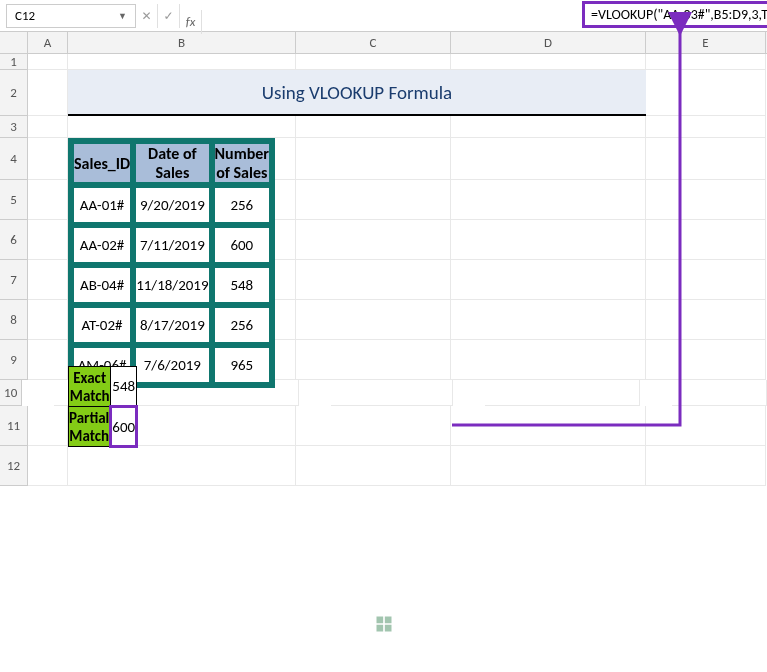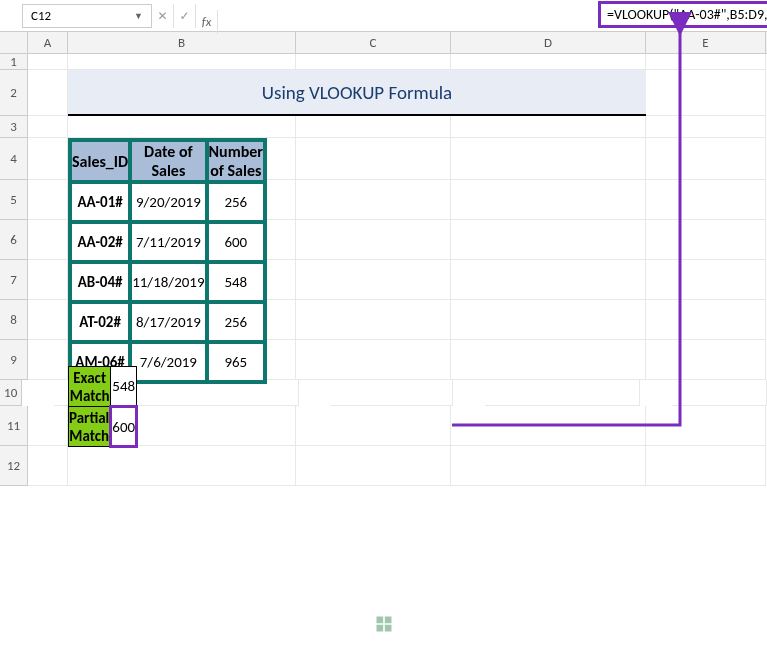--- a/index.html
+++ b/index.html
@@ -1,18 +1,18 @@
 <!DOCTYPE html>
 <html><head>
   <meta charset="utf-8">
   <style>
     * { box-sizing: border-box; margin: 0; padding: 0; }
     body { font-family: Calibri, Arial, sans-serif; background: #fff; width: 767px; height: 672px; position: relative; }
     
-    .formula-bar { height: 32px; border-bottom: 1px solid #ccc; display: flex; align-items: center; background: #fff; position: relative; padding-left: 16px; }
+    .formula-bar { height: 32px; border-bottom: 1px solid #ccc; display: flex; align-items: center; background: #fff; position: relative; }
     .name-box { width: 130px; height: 24px; border: 1px solid #ccc; margin-left: 6px; padding: 2px 8px; font-size: 13px; display: flex; align-items: center; background: #fff; }
     .name-box-dropdown { margin-left: auto; font-size: 9px; color: #666; }
     .fb-btn { width: 22px; height: 24px; border-right: 1px solid #e0e0e0; display: flex; align-items: center; justify-content: center; font-size: 12px; color: #999; }
     .fb-btn.fx { font-style: italic; color: #666; font-size: 13px; margin-top: 12px; }
     .formula-input-wrap { flex: 1; position: relative; padding-left: 50px; height: 100%; display: flex; align-items: center; }
     .formula-highlight { position: absolute; left: 380px; top: 1px; border: 3px solid #7b2cbf; padding: 2px 6px; font-size: 14px; background: #fff; white-space: nowrap; }
     
     .sheet { position: relative; }
     
     .col-headers { display: flex; height: 22px; background: #f3f3f3; border-bottom: 1px solid #ccc; }
@@ -34,24 +34,24 @@
     .r4 { height: 42px; }
     .r5,.r6,.r7,.r8,.r9 { height: 40px; }
     .r10 { height: 26px; gap: 32px; }
     .r11,.r12 { height: 40px; }
     
     .content-area { position: absolute; left: 28px; top: 0; }
     
     .title-band { position: absolute; left: 40px; top: 16px; width: 578px; height: 46px; background: #e8edf5; display: flex; align-items: center; justify-content: center; font-size: 19px; font-weight: normal; color: #1a3c6e; border-bottom: 2px solid #000; }
     
     .data-table { position: absolute; left: 40px; top: 84px; border-collapse: collapse; }
-    .data-table th, .data-table td { border: 4px solid #0f766e; text-align: center; vertical-align: middle; }
+    .data-table th, .data-table td { border: 6px solid #0f766e; text-align: center; vertical-align: middle; }
     .data-table th { background: #a9bdd9; font-size: 16px; font-weight: bold; height: 42px; }
     .data-table td { font-size: 15px; height: 40px; background: #fff; }
-    .th-b, .td-b { width: 228px; font-weight: bold; }
+    .th-b, .td-b { width: 228px; }
     .th-c, .td-c { width: 155px; }
     .th-d, .td-d { width: 195px; }
     
     .match-table { position: absolute; left: 40px; top: 312px; border-collapse: collapse; }
     .match-table td { border: 1px solid #000; text-align: center; vertical-align: middle; height: 40px; font-size: 15px; }
     .match-label { width: 228px; background: #84cc16; font-weight: bold; font-size: 16px; }
     .match-val { width: 155px; background: #fff; }
     .highlight-cell { border: 3px solid #7b2cbf !important; }
     
     .arrow-svg { position: absolute; pointer-events: none; z-index: 10; }

